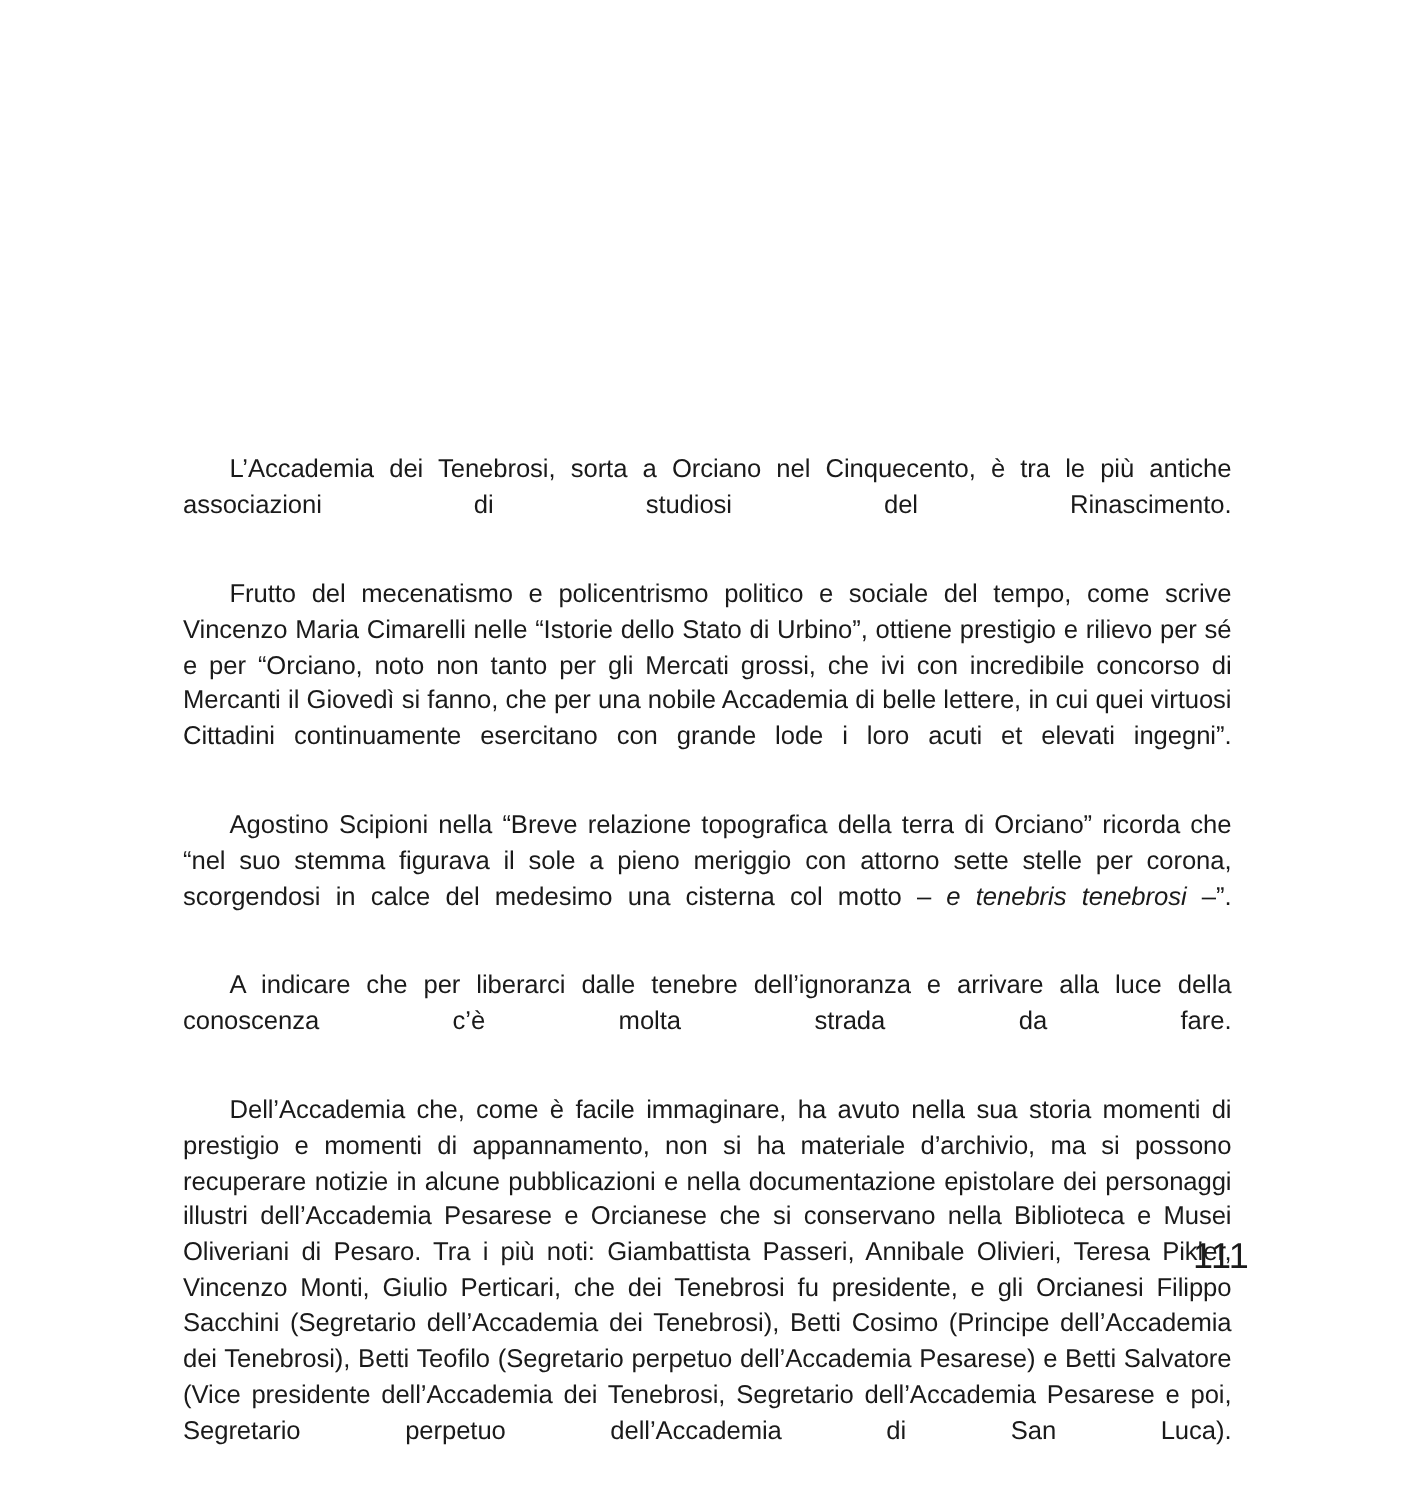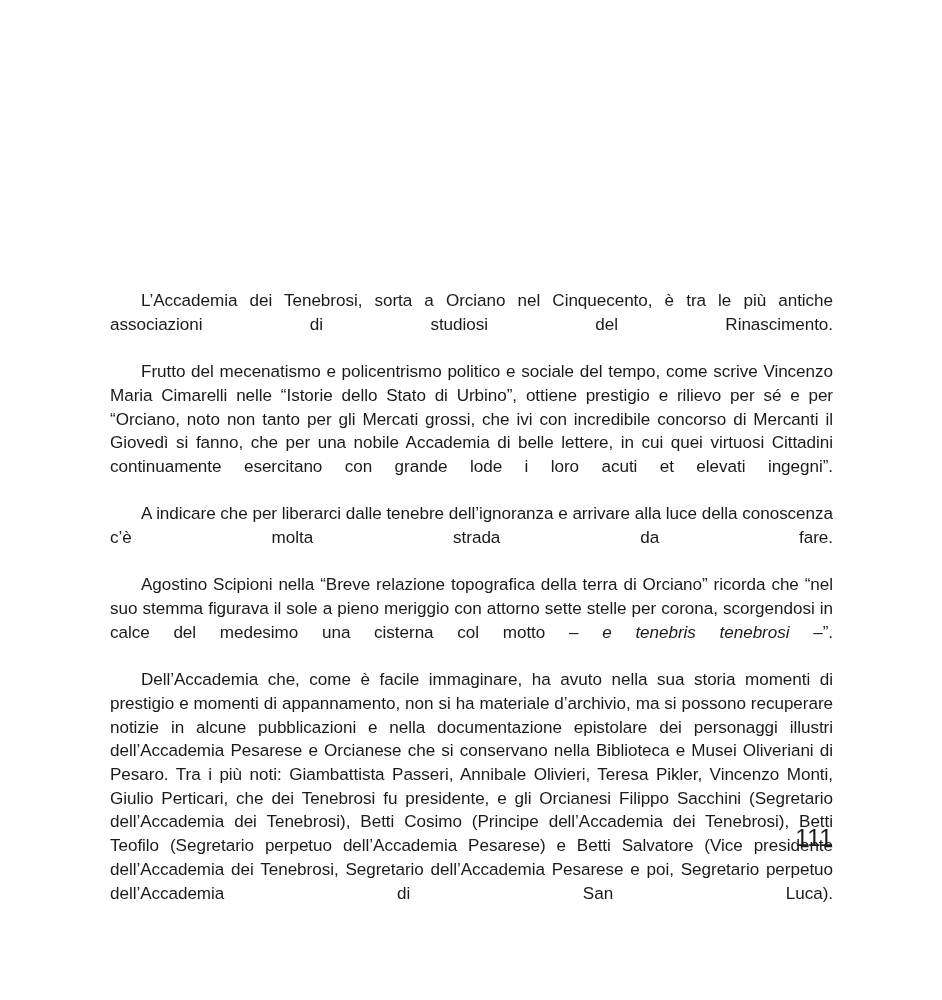--- a/index.html
+++ b/index.html
@@ -45,21 +45,21 @@
   }
 
   
   #page-body {
     position: absolute;
     left: 110px;
     top: 289px;
     width: 723px;
   }
   .para {
-    margin: 0;
+    margin: 12px;
     text-align: justify;
     text-justify: inter-word;
     font-size: 17.1px;
     line-height: 23.7px;
     text-indent: 31px;
     letter-spacing: -0.05px;
     word-spacing: 0px;
     -webkit-hyphens: none;
     hyphens: none;
   }
@@ -89,18 +89,18 @@
 
 <div id="banner-area">
   <div id="banner-band">
     
   </div>
 </div>
 
 <div id="page-body">
   <p class="para"><span>L’Accademia dei Tenebrosi, sorta a Orciano nel Cinquecento, è tra le più antiche associazioni di studiosi del Rinascimento.</span></p>
   <p class="para"><span>Frutto del mecenatismo e policentrismo politico e sociale del tempo, come scrive Vincenzo Maria Cimarelli nelle “Istorie dello Stato di Urbino”, ottiene prestigio e rilievo per sé e per “Orciano, noto non tanto per gli Mercati grossi, che ivi con incredibile concorso di Mercanti il Giovedì si fanno, che per una nobile Accademia di belle lettere, in cui quei virtuosi Cittadini continuamente esercitano con grande lode i loro acuti et elevati ingegni”.</span></p>
+  <p class="para"><span>Agostino Scipioni nella “Breve relazione topografica della terra di Orciano” ricorda che “nel suo stemma figurava il sole a pieno meriggio con attorno sette stelle per corona, scorgendosi in calce del medesimo una cisterna col motto – </span><em>e tenebris tenebrosi</em><span> –”.</span></p>
   <p class="para"><span>A indicare che per liberarci dalle tenebre dell’ignoranza e arrivare alla luce della conoscenza c’è molta strada da fare.</span></p>
-  <p class="para"><span>Agostino Scipioni nella “Breve relazione topografica della terra di Orciano” ricorda che “nel suo stemma figurava il sole a pieno meriggio con attorno sette stelle per corona, scorgendosi in calce del medesimo una cisterna col motto – </span><em>e tenebris tenebrosi</em><span> –”.</span></p>
   <p class="para"><span>Dell’Accademia che, come è facile immaginare, ha avuto nella sua storia momenti di prestigio e momenti di appannamento, non si ha materiale d’archivio, ma si possono recuperare notizie in alcune pubblicazioni e nella documentazione epistolare dei personaggi illustri dell’Accademia Pesarese e Orcianese che si conservano nella Biblioteca e Musei Oliveriani di Pesaro. Tra i più noti: Giambattista Passeri, Annibale Olivieri, Teresa Pikler, Vincenzo Monti, Giulio Perticari, che dei Tenebrosi fu presidente, e gli Orcianesi Filippo Sacchini (Segretario dell’Accademia dei Tenebrosi), Betti Cosimo (Principe dell’Accademia dei Tenebrosi), Betti Teofilo (Segretario perpetuo dell’Accademia Pesarese) e Betti Salvatore (Vice presidente dell’Accademia dei Tenebrosi, Segretario dell’Accademia Pesarese e poi, Segretario perpetuo dell’Accademia di San Luca).</span></p>
 </div>
 
 <div id="folio">111</div>
 
 </body></html>

